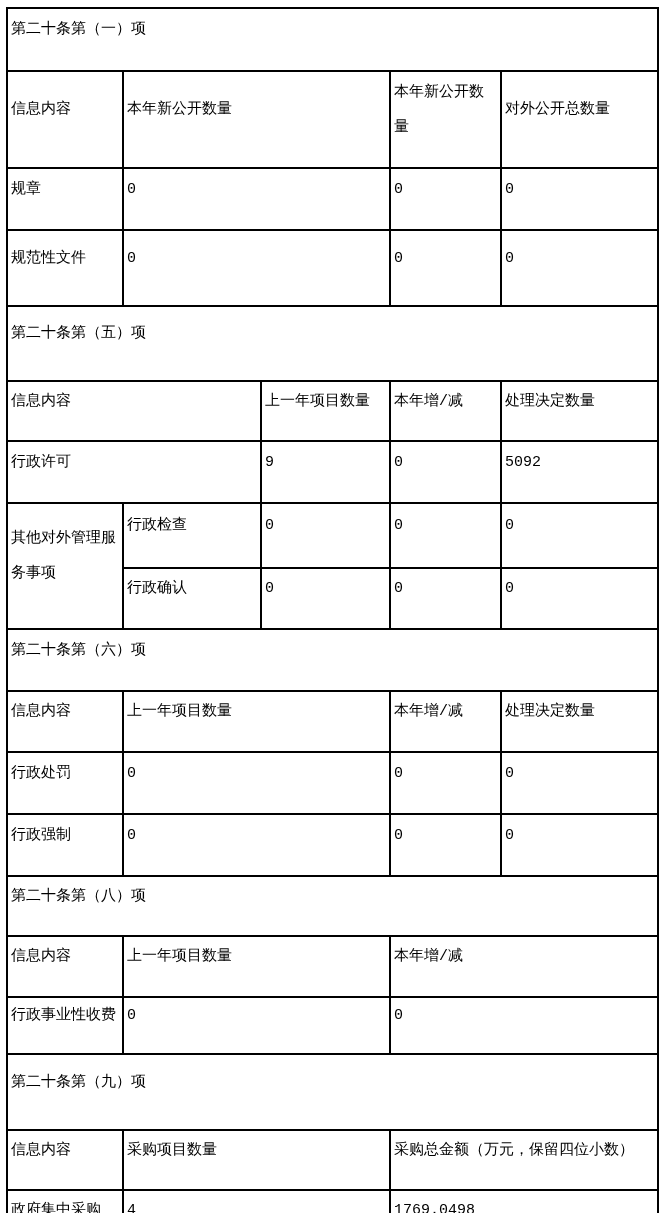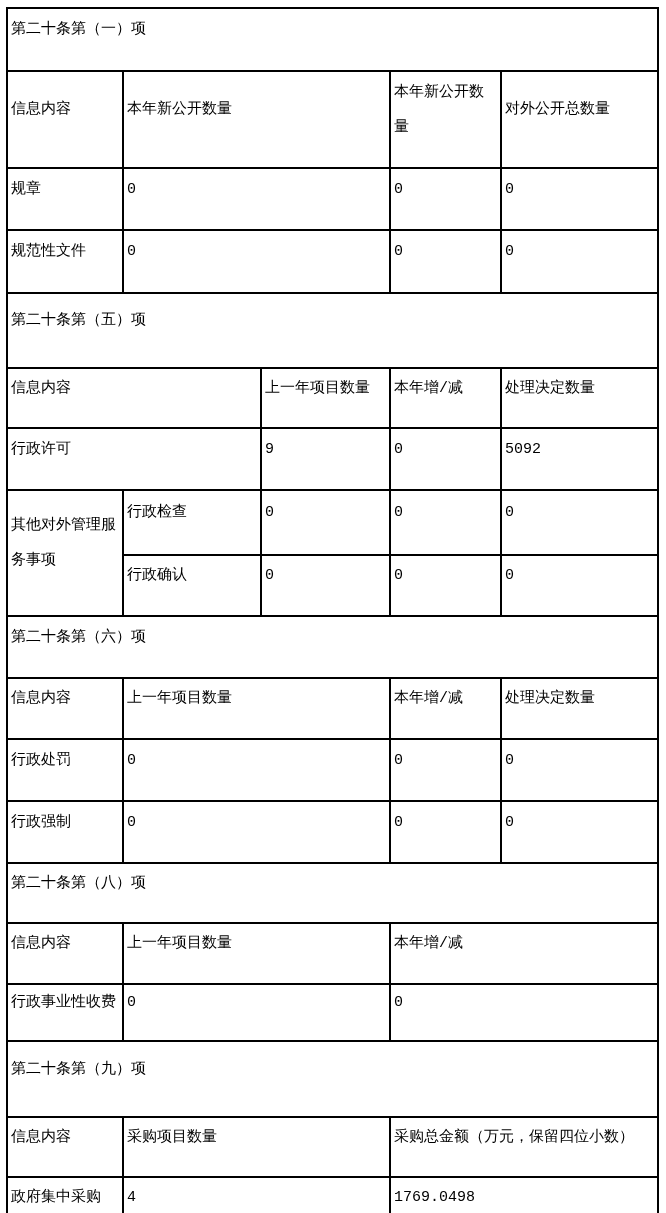--- a/index.html
+++ b/index.html
@@ -60,21 +60,21 @@
     <td colspan="2">本年新公开数量</td>
     <td>本年新公开数量</td>
     <td>对外公开总数量</td>
   </tr>
   <tr style="height:62px">
     <td>规章</td>
     <td colspan="2">0</td>
     <td>0</td>
     <td>0</td>
   </tr>
-  <tr style="height:63px">
+  <tr style="height:76px">
     <td>规范性文件</td>
     <td colspan="2">0</td>
     <td>0</td>
     <td>0</td>
   </tr>
 
   <tr style="height:75px">
     <td colspan="5" class="section-title">第二十条第（五）项</td>
   </tr>
   <tr style="height:60px">

